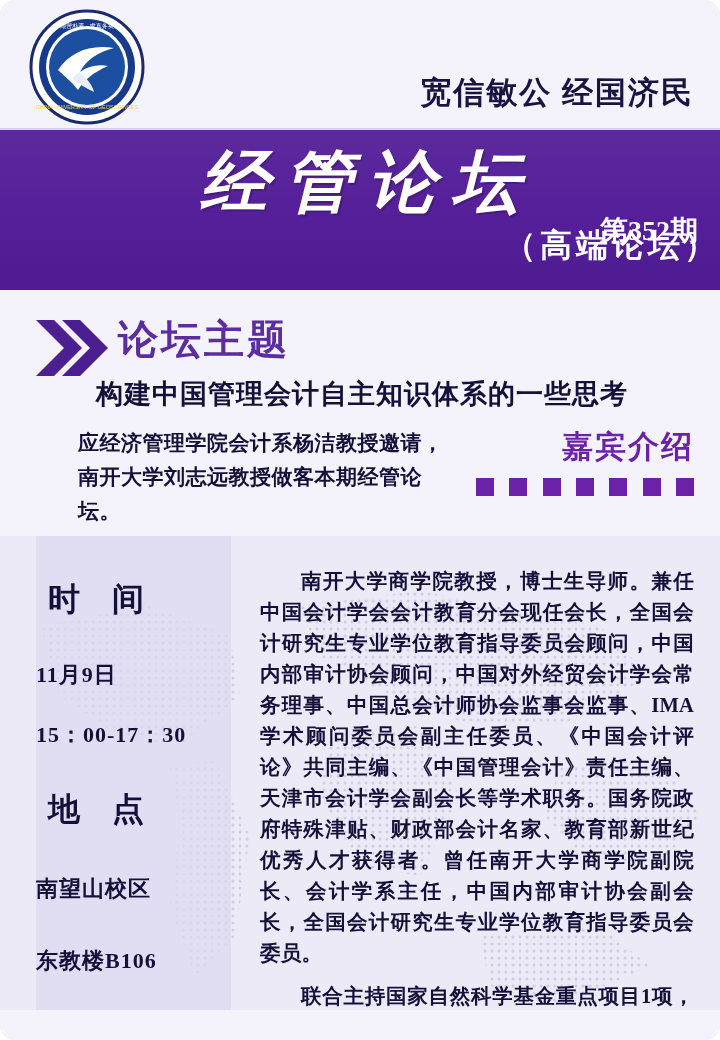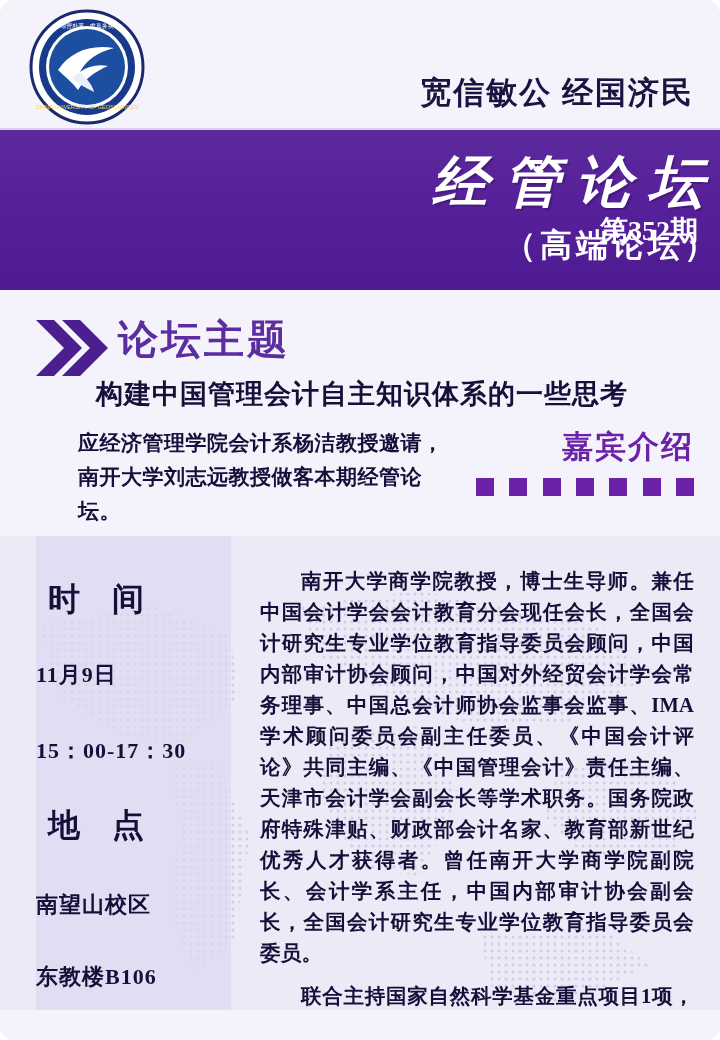--- a/index.html
+++ b/index.html
@@ -52,22 +52,22 @@
   .title-band {
     position: relative;
     height: 160px;
     background: linear-gradient(180deg,#5c2a9d 0%, #56209a 45%, #4e1b92 100%);
     overflow: hidden;
   }
   .band-title {
     position: absolute;
     left: 0; right: 0;
     top: 12px;
-    text-align: right;
-    font-size: 56px;
+    text-align: center;
+    font-size: 68px;
     line-height: 80px;
     font-weight: bold;
     color: #ffffff;
     letter-spacing: 16px;
     text-indent: 16px;
     font-family: "Liberation Serif", "DejaVu Serif", serif;
     font-style: italic;
     text-shadow: 2px 2px 0 rgba(0,0,0,.18);
   }
   .band-sub {
@@ -291,21 +291,21 @@
           <path d="M330 200 L420 190 L460 260 L420 340 L360 330 L320 260 Z"></path>
           <path d="M560 230 L660 220 L700 280 L660 330 L580 320 L545 280 Z"></path>
           <path d="M480 400 L600 390 L650 430 L560 470 L490 450 Z"></path>
         </g>
       </svg>
     </div>
 
     <div class="left-col">
       <div class="lc-h" style="margin-top:42px">时 间</div>
       <div class="lc-t" style="margin-top:38px">11月9日</div>
-      <div class="lc-t" style="margin-top:46px">15：00-17：30</div>
+      <div class="lc-t" style="margin-top:30px">15：00-17：30</div>
       <div class="lc-h" style="margin-top:38px">地 点</div>
       <div class="lc-t" style="margin-top:42px">南望山校区</div>
       <div class="lc-t" style="margin-top:42px">东教楼B106</div>
     </div>
 
     <div class="right-col">
       <p>南开大学商学院教授，博士生导师。兼任中国会计学会会计教育分会现任会长，全国会计研究生专业学位教育指导委员会顾问，中国内部审计协会顾问，中国对外经贸会计学会常务理事、中国总会计师协会监事会监事、IMA学术顾问委员会副主任委员、《中国会计评论》共同主编、《中国管理会计》责任主编、天津市会计学会副会长等学术职务。国务院政府特殊津贴、财政部会计名家、教育部新世纪优秀人才获得者。曾任南开大学商学院副院长、会计学系主任，中国内部审计协会副会长，全国会计研究生专业学位教育指导委员会委员。</p>
       <p>联合主持国家自然科学基金重点项目1项，主持国家自然科学基金面上项目3项，主持国家社会科学基金重点项目1项，主持其他类研究项目10余项，出版著作20余部，发表论文140余篇，获得省部级及以上各类教学、科研成果和人才奖励20余项。</p>
     </div>
 

